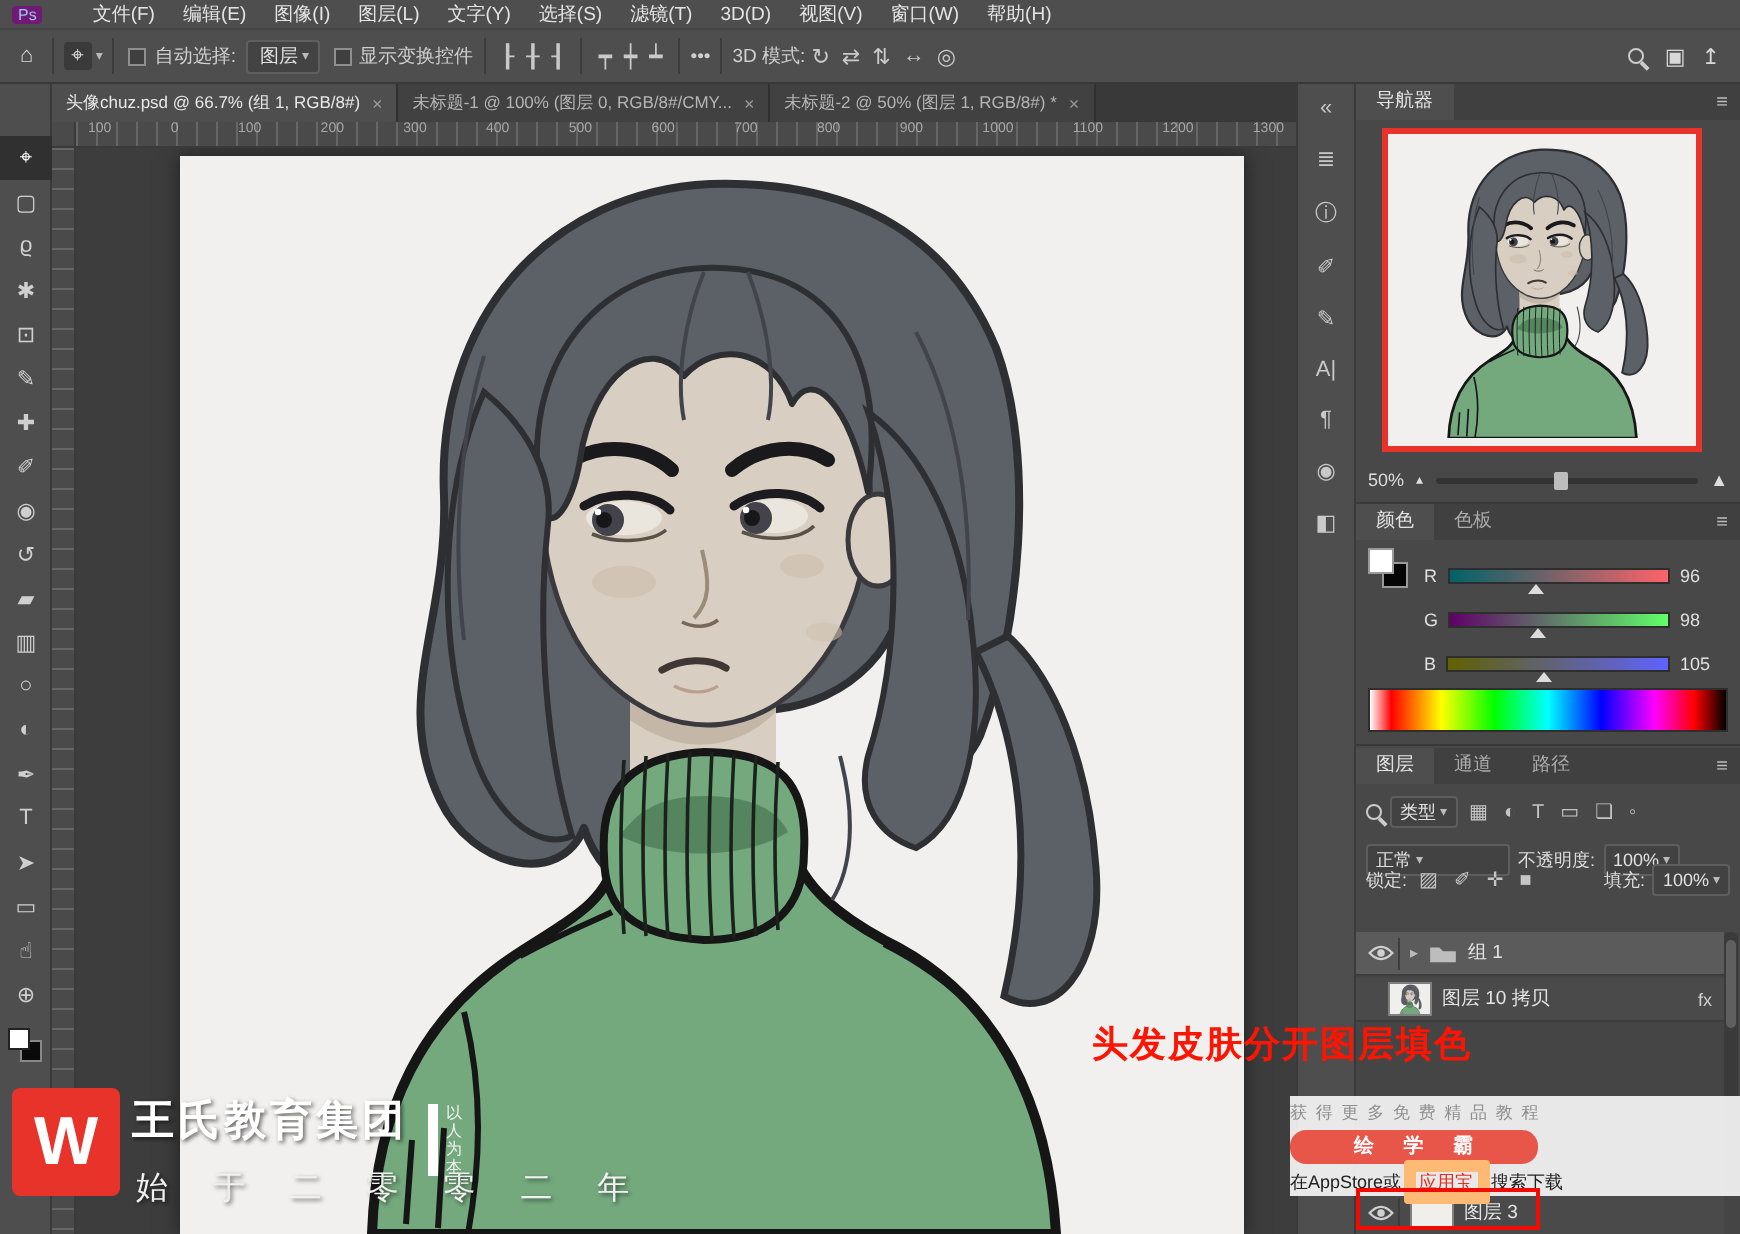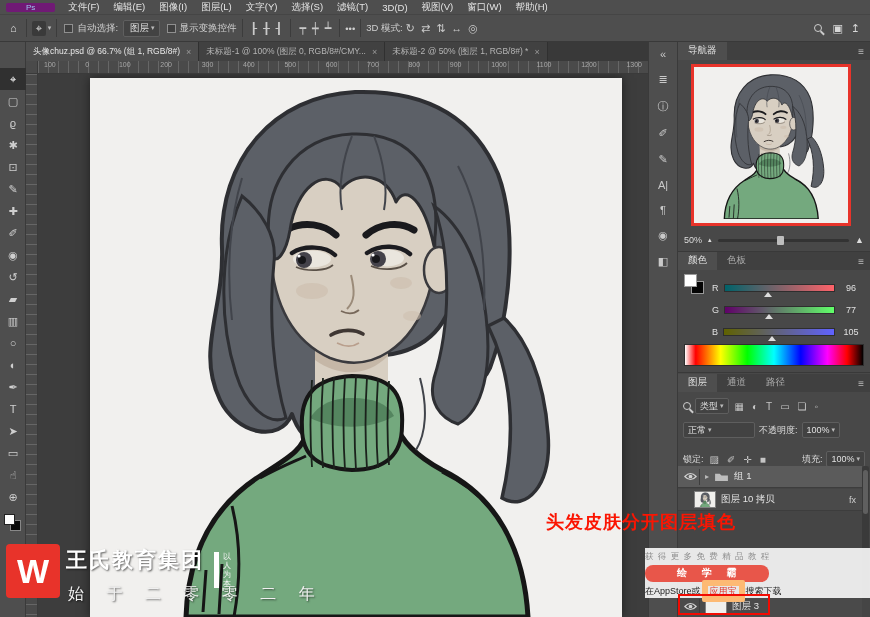--- a/index.html
+++ b/index.html
@@ -3,21 +3,21 @@
 <meta charset="utf-8">
 <style>
   *{box-sizing:border-box;margin:0;padding:0}
   html,body{width:870px;height:617px;overflow:hidden;background:#3c3c3c;
     font-family:"Liberation Sans","DejaVu Sans",sans-serif}
   #root{position:relative;width:870px;height:617px;background:#4e4e4e;color:#d6d6d6;font-size:10px}
   .abs{position:absolute}
   
   .menubar{left:0;top:0;width:870px;height:15px;background:#4e4e4e;border-bottom:1px solid #454545;
     display:flex;align-items:center;padding-left:6px;font-size:9.5px;color:#e4e4e4}
-  .appicon{background:#701a75;color:#9cc1ef;font-size:8px;padding:0 20px;border-radius:2px;margin-right:6px}
+  .appicon{background:#701a75;color:#9cc1ef;font-size:8px;padding:0 3px;border-radius:2px;margin-right:18px}
   .menubar .item{padding:0 7px;cursor:default;white-space:nowrap}
   
   .optionsbar{left:0;top:15px;width:870px;height:27px;background:#4e4e4e;border-bottom:1px solid #393939;
     display:flex;align-items:center;font-size:9.5px;color:#cfcfcf;padding:0 6px}
   .sep{width:1px;height:18px;background:#3c3c3c;margin:0 5px;flex:none}
   .obtn{padding:0 4px;color:#d8d8d8;font-size:11px;flex:none}
   .obtn.toolsel{background:#3a3a3a;border-radius:2px;padding:1px 4px}
   .caret{font-size:7px;color:#bbb;margin-left:2px}
   .checkbox{width:9px;height:9px;border:1px solid #8f8f8f;background:#3f3f3f;margin:0 4px 0 2px;flex:none}
   .lbl{white-space:nowrap;flex:none}
@@ -60,21 +60,21 @@
   .ptab.inactive{background:transparent;color:#ababab}
   .pmenu{margin-left:auto;margin-right:6px;color:#bbb;font-size:10px;align-self:center}
   .navthumb{position:absolute;left:13px;top:22px;width:160px;height:162px;background:#f1f0ee;border:3px solid #e8332a;
     display:flex;align-items:center;justify-content:center}
   .navzoom{position:absolute;left:6px;top:190px;width:180px;height:16px;display:flex;align-items:center;gap:6px;font-size:9px;color:#ddd}
   .navtrack{flex:1;height:3px;background:#333;border-radius:2px;position:relative}
   .navhandle{position:absolute;left:45%;top:-3px;width:7px;height:9px;background:#bdbdbd;border-radius:1px}
   .crow{position:absolute;left:34px;width:150px;height:16px;display:flex;align-items:center;gap:5px;font-size:9px;color:#e0e0e0}
   .ctrack{flex:1;height:8px;border:1px solid #2e2e2e;position:relative}
   .cthumb{position:absolute;top:7px;width:0;height:0;border-left:4px solid transparent;border-right:4px solid transparent;border-bottom:5px solid #ddd}
-  .cval{width:22px;text-align:center}
+  .cval{width:22px;text-align:left}
   .fgbg2{position:absolute;left:6px;top:232px;width:26px;height:26px}
   .fgbg2 .fg{position:absolute;left:0;top:0;width:13px;height:13px;background:#fff;border:1px solid #999;z-index:2}
   .fgbg2 .bg{position:absolute;left:7px;top:7px;width:13px;height:13px;background:#050505;border:1px solid #999}
   .spectrum{position:absolute;left:6px;top:302px;width:180px;height:22px;border:1px solid #2e2e2e;
     background:linear-gradient(to right,#fff 0%,#f00 6%,#ff0 20%,#0f0 35%,#0ff 50%,#00f 65%,#f0f 80%,#f00 91%,#000 100%)}
   .lrowbar{position:absolute;left:0;width:192px;display:flex;align-items:center;font-size:9px;color:#ddd;padding:0 5px;gap:4px}
   .ldd{display:inline-flex;align-items:center;background:#424242;border:1px solid #5e5e5e;border-radius:2px;height:16px;padding:0 4px;color:#e0e0e0}
   .lockicon{font-size:10px;color:#c5c5c5;padding:0 2px}
   .llist{position:absolute;left:0;top:424px;width:192px;height:151px;background:#454545}
   .lrow{position:absolute;left:0;width:184px;height:22px;display:flex;align-items:center;gap:5px;padding:0 4px;
@@ -334,21 +334,21 @@
       <span class="ctrack" style="background:linear-gradient(to right,rgb(0,98,105),rgb(255,98,105))">
         <span class="cthumb" style="left:36%"></span>
       </span>
       <span class="cval">96</span>
     </div>
     <div class="crow" style="top:260px">
       <span>G</span>
       <span class="ctrack" style="background:linear-gradient(to right,rgb(96,0,105),rgb(96,255,105))">
         <span class="cthumb" style="left:37%"></span>
       </span>
-      <span class="cval">77</span>
+      <span class="cval">98</span>
     </div>
     <div class="crow" style="top:282px">
       <span>B</span>
       <span class="ctrack" style="background:linear-gradient(to right,rgb(96,98,0),rgb(96,98,255))">
         <span class="cthumb" style="left:40%"></span>
       </span>
       <span class="cval">105</span>
     </div>
     <div class="spectrum"></div>
     <div class="divline" style="top:330px"></div>
@@ -376,21 +376,21 @@
       <span class="ldd" style="width:72px;">
         <span>正常</span>
         <span class="caret">▾</span>
       </span>
       <span>不透明度:</span>
       <span class="ldd">
         <span>100%</span>
         <span class="caret">▾</span>
       </span>
     </div>
-    <div class="lrowbar" style="top:407px;height:20px">
+    <div class="lrowbar" style="top:388px;height:20px">
       <span>锁定:</span>
       <span class="lockicon">▨</span>
       <span class="lockicon">✐</span>
       <span class="lockicon">✛</span>
       <span class="lockicon">■</span>
       <span style="margin-left:auto">填充:</span>
       <span class="ldd">
         <span>100%</span>
         <span class="caret">▾</span>
       </span>

